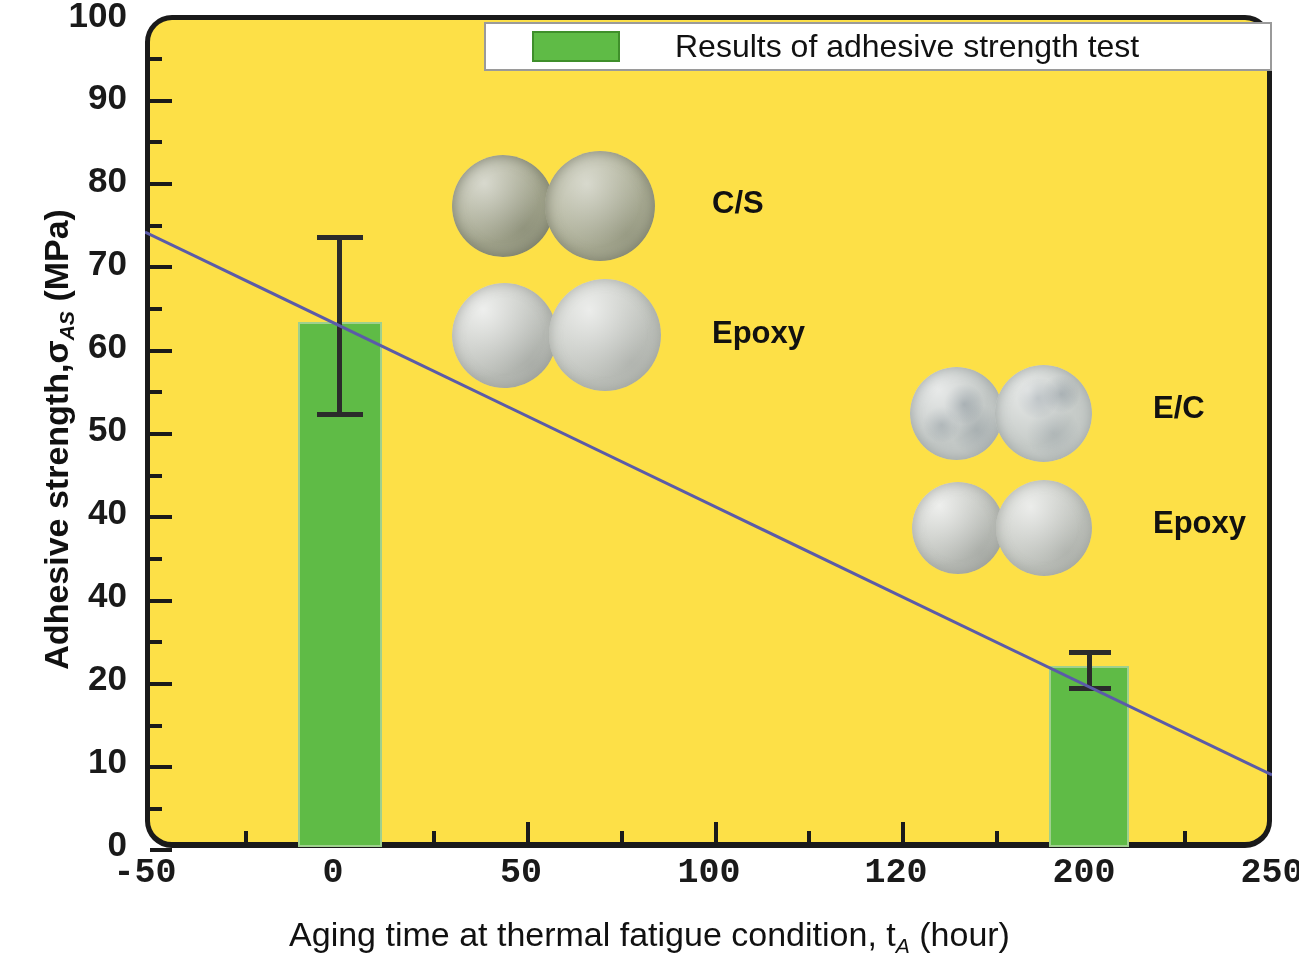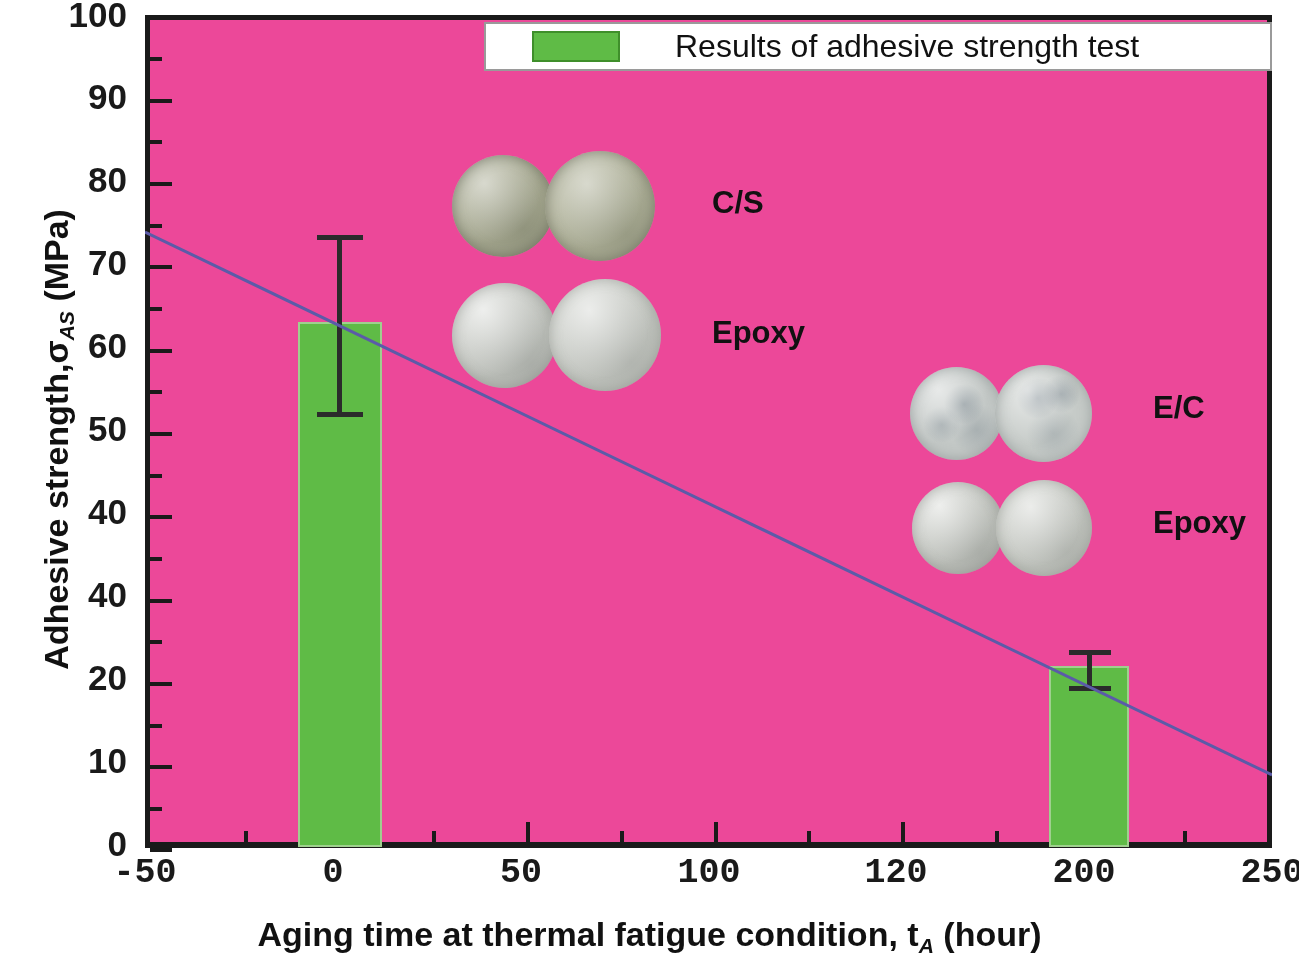--- a/index.html
+++ b/index.html
@@ -5,37 +5,37 @@
   html,body{margin:0;padding:0;background:#ffffff;}
   body{width:1299px;height:977px;position:relative;overflow:hidden;
        font-family:"Liberation Sans",sans-serif;color:#1a1a1a;}
 
   #figure{position:absolute;left:0;top:0;width:1299px;height:977px;}
 
   
   #plot-area{position:absolute;left:145px;top:15px;width:1127px;height:833px;
              border-left:5px solid #1a1a1a;border-top:5px solid #1a1a1a;
              border-right:5px solid #1a1a1a;border-bottom:6px solid #1a1a1a;
-             box-sizing:border-box;background:#ec4899;}
+             box-sizing:border-box;background:#fde047;border-radius:27px;}
 
   
   .ytick-major{position:absolute;left:0;width:22px;height:4px;background:#1a1a1a;}
   .ytick-minor{position:absolute;left:0;width:12px;height:4px;background:#1a1a1a;}
   .xtick-major{position:absolute;bottom:0;width:4px;height:20px;background:#1a1a1a;}
   .xtick-minor{position:absolute;bottom:0;width:4px;height:11px;background:#1a1a1a;}
 
   
   .ylabel-txt{position:absolute;right:1172px;width:120px;text-align:right;
               font-size:35px;font-weight:700;color:#1a1a1a;line-height:1;}
   .xlabel-txt{position:absolute;top:856px;width:140px;text-align:center;
               font-size:35px;font-weight:700;color:#1a1a1a;line-height:1;font-family:Liberation Mono, monospace;}
 
   
   #x-axis-title{position:absolute;left:0;top:915px;width:1299px;text-align:center;
-                font-size:34px;font-weight:700;color:#111;}
+                font-size:34px;font-weight:400;color:#111;}
   #y-axis-title{position:absolute;left:-352px;top:418px;width:820px;text-align:center;
                 font-size:34px;font-weight:700;color:#111;
                 transform:rotate(-90deg);transform-origin:center center;}
   .sub{font-size:0.62em;vertical-align:-0.32em;font-style:italic;}
 
   
   .bar{position:absolute;background:#5fbb46;border:2px solid #9fd08e;box-sizing:border-box;}
 
   
   .errline{position:absolute;width:5px;background:#2b2b2b;}

